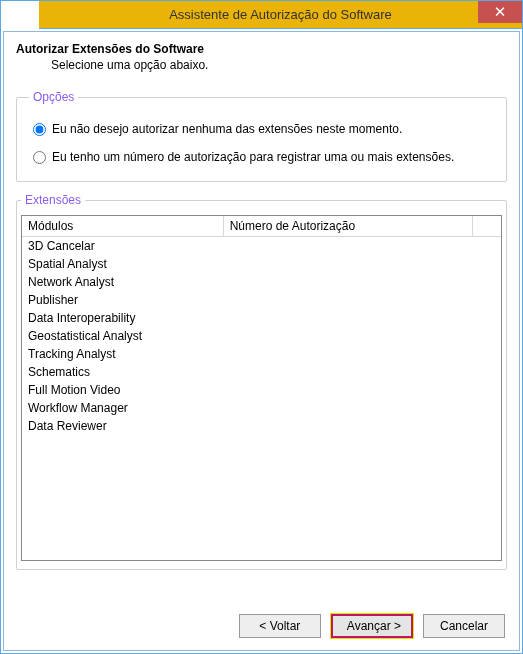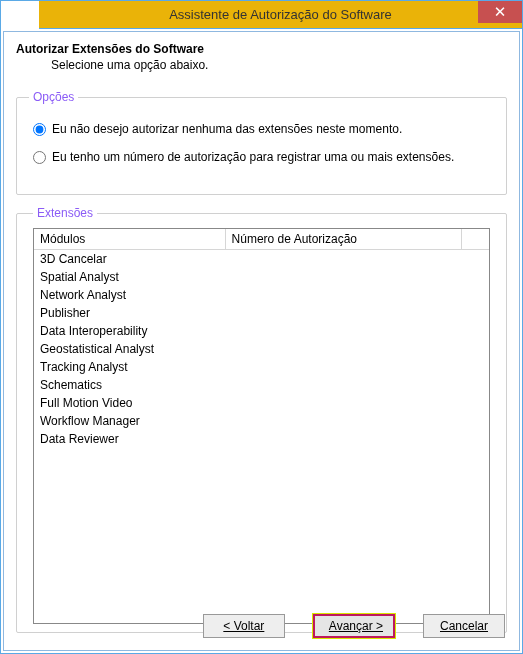--- a/index.html
+++ b/index.html
@@ -85,26 +85,26 @@
       display: flex;
       align-items: center;
       margin: 8px 0 14px 4px;
       font-size: 12px;
       color: #000;
     }
     .radio-row input[type=radio] {
       margin: 0 6px 0 0;
     }
     .ext-fieldset {
-      padding: 8px 16px;
+      padding: 8px 4px;
       margin-top: 11px;
     }
     .table-wrap {
       border: 1px solid #888;
-      height: 396px;
+      height: 346px;
       background: #fff;
       overflow: hidden;
     }
     table {
       width: 100%;
       border-collapse: collapse;
       font-size: 12px;
     }
     thead th {
       text-align: left;
@@ -122,22 +122,21 @@
       border: none;
     }
     .col-modules { width: 42%; }
     .col-auth { width: 52%; }
     .col-spacer { width: 6%; }
     .button-row {
       position: absolute;
       bottom: 12px;
       right: 14px;
       display: flex;
-      gap: 28px;
-      text-decoration: underline;
+      gap: 10px;
     }
     .btn {
       min-width: 82px;
       height: 24px;
       border: 1px solid #999;
       background: #eee;
       font-size: 12px;
       font-family: inherit;
       cursor: pointer;
       padding: 0 10px;
@@ -165,21 +164,21 @@
 
       <div class="header-title">Autorizar Extensões do Software</div>
       <div class="header-sub">Selecione uma opção abaixo.</div>
 
       <fieldset>
         <legend>Opções</legend>
         <label class="radio-row">
           <input type="radio" name="opt" checked="" style="">
           <span>Eu não desejo autorizar nenhuma das extensões neste momento.</span>
         </label>
-        <label class="radio-row" style="margin-bottom:16px;">
+        <label class="radio-row" style="margin-bottom:3px;">
           <input type="radio" name="opt" style="">
           <span>Eu tenho um número de autorização para registrar uma ou mais extensões.</span>
         </label>
       </fieldset>
 
       <fieldset class="ext-fieldset">
         <legend>Extensões</legend>
         <div class="table-wrap">
           <table>
             <thead>

